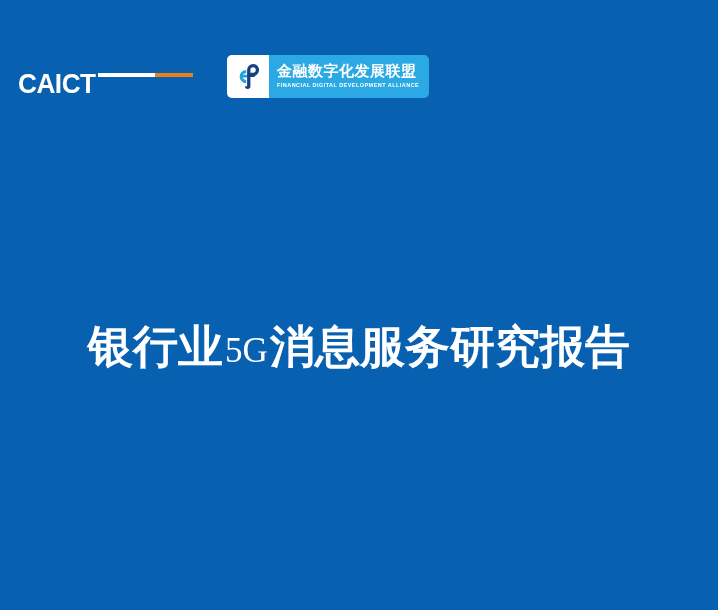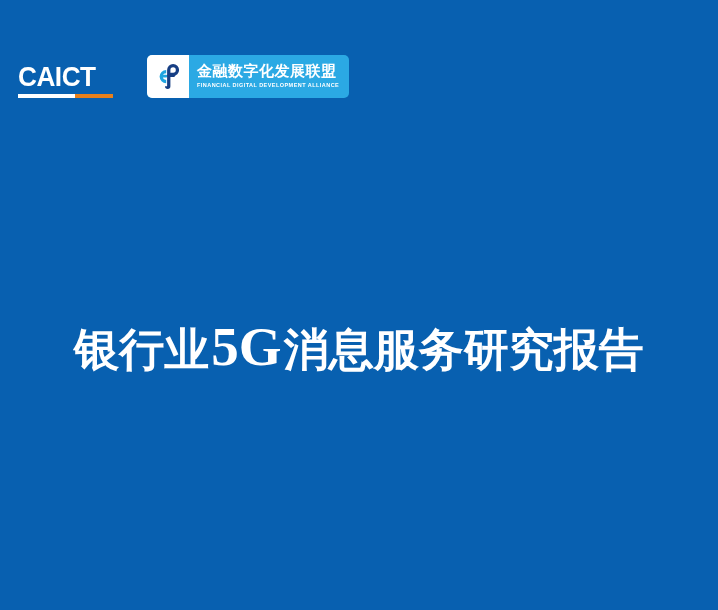--- a/index.html
+++ b/index.html
@@ -32,21 +32,21 @@
   }
 
   
   #caict-logo {
     display: flex;
     align-items: flex-end;
     height: 44px;
   }
   #caict-mark {
     display: flex;
-    flex-direction: column;
+    flex-direction: row;
     justify-content: flex-end;
     margin-right: 9px;
   }
   #caict-wordmark {
     color: #ffffff;
     font-family: "Liberation Sans", sans-serif;
     font-weight: bold;
     font-size: 27px;
     letter-spacing: -0.5px;
     line-height: 28px;
@@ -138,22 +138,22 @@
     color: #ffffff;
     font-family: "DejaVu Sans", sans-serif;
     font-weight: bold;
     font-size: 45px;
     line-height: 62px;
     letter-spacing: 0px;
     white-space: nowrap;
   }
   #report-title .latin {
     font-family: "Liberation Serif", serif;
-    font-weight: bold;
-    font-size: 55px;
+    font-weight: normal;
+    font-size: 35px;
     padding: 0 2px;
   }
 </style>
 </head>
 <body>
 
 <div id="slide">
 
   <div id="logo-row">
 

